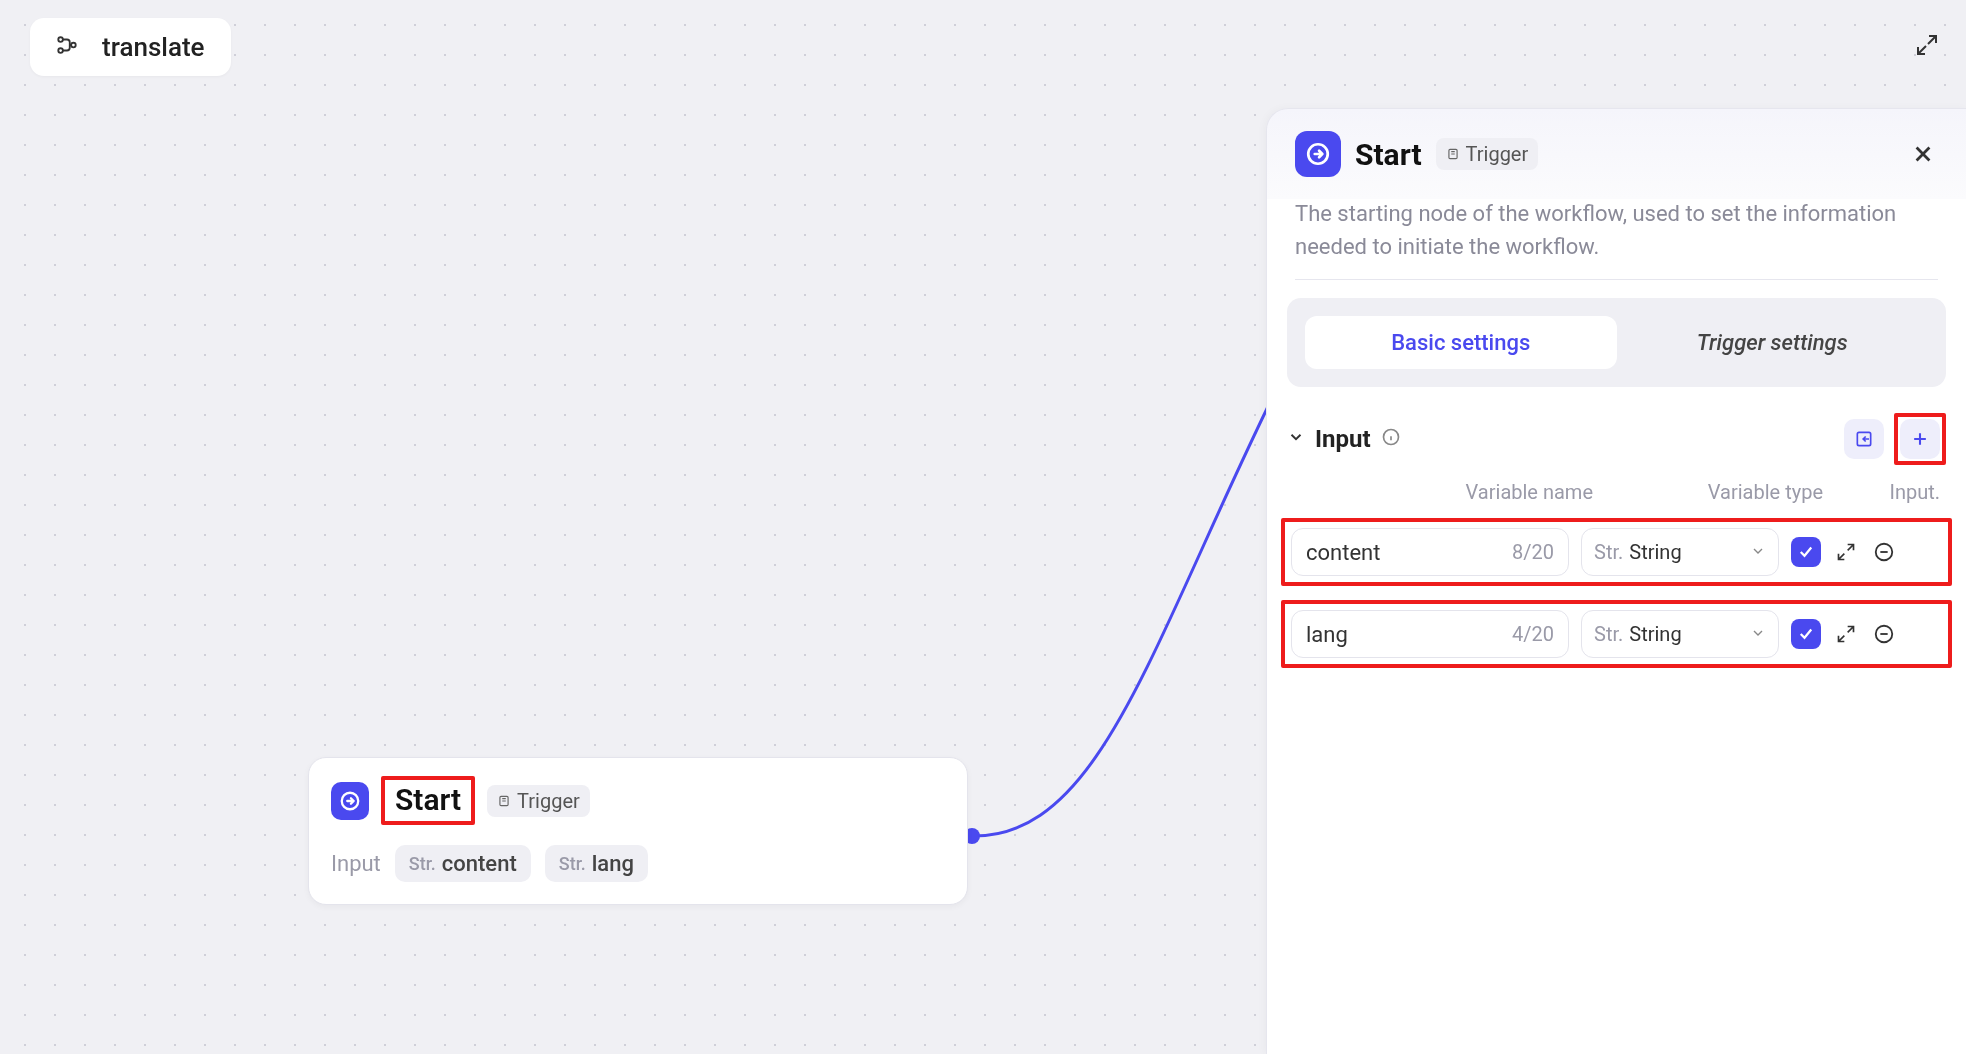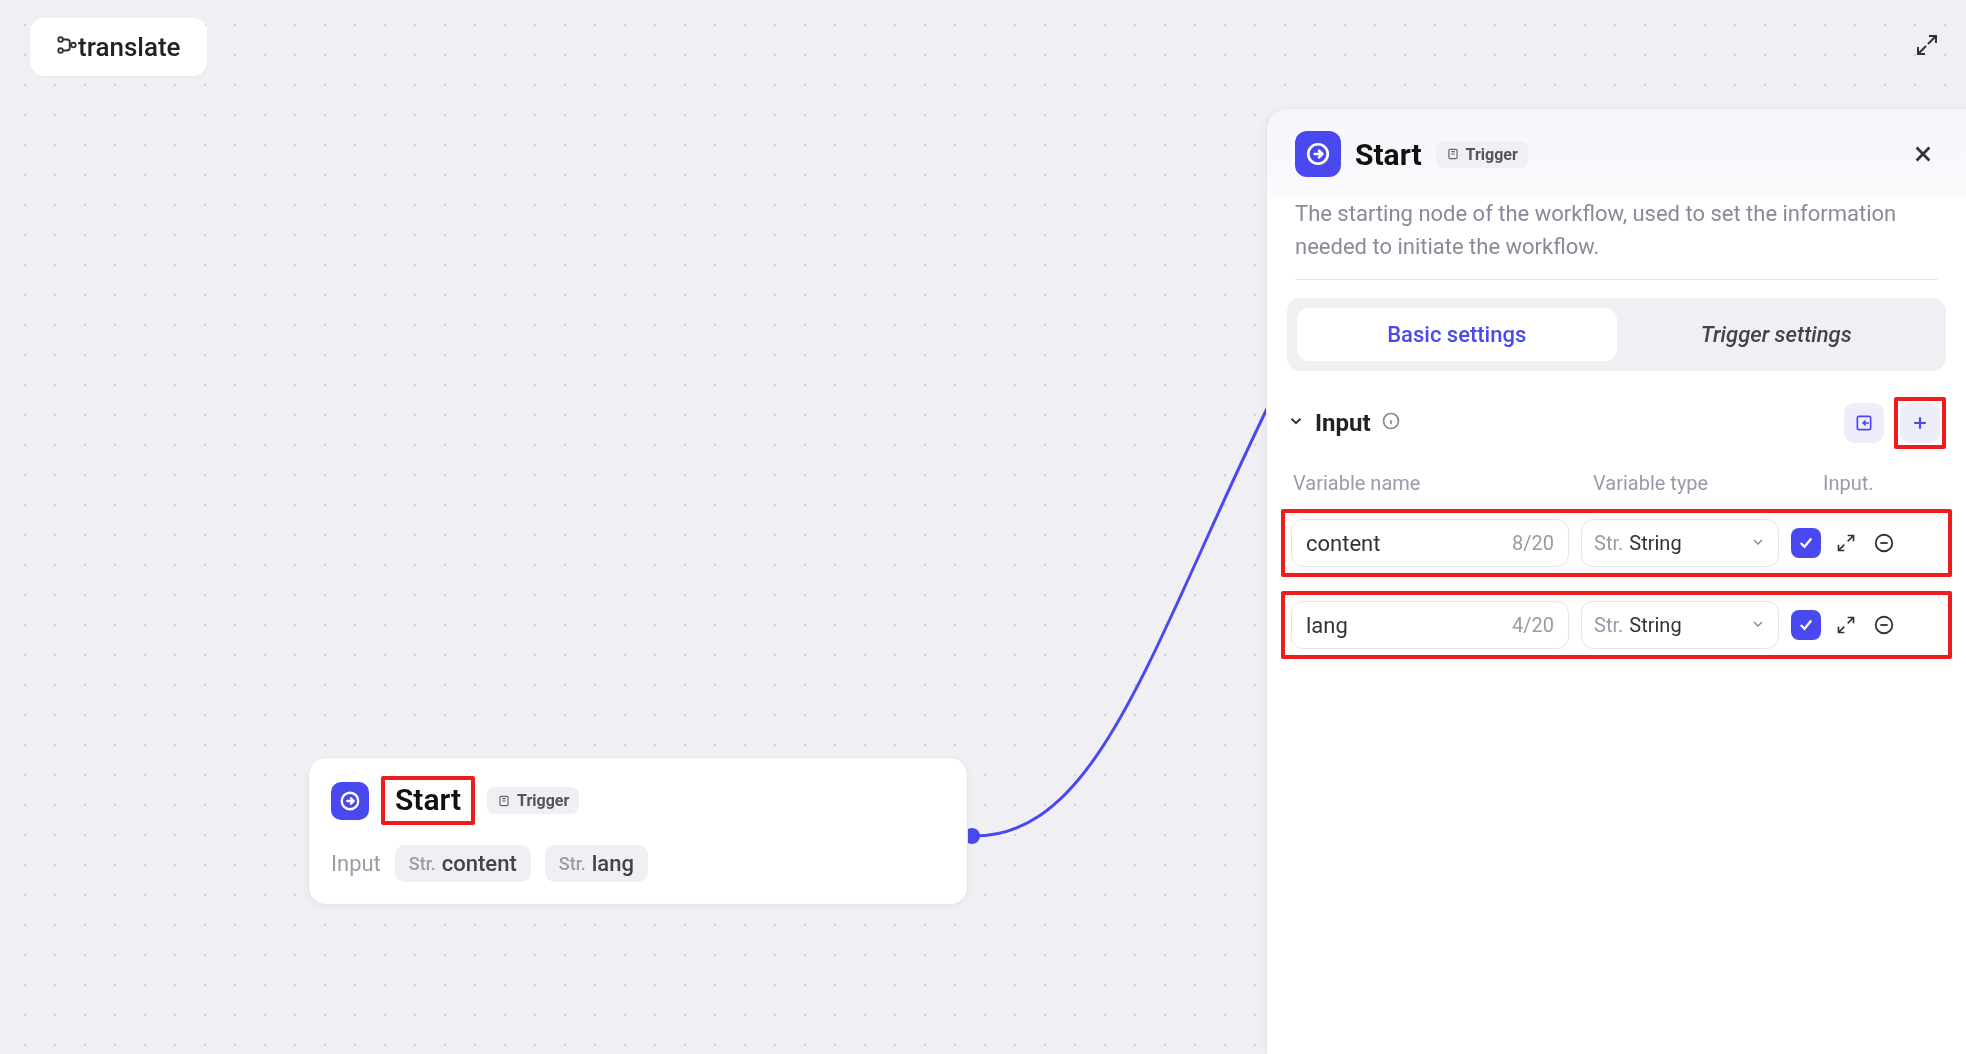--- a/index.html
+++ b/index.html
@@ -24,21 +24,21 @@
 
 .title-pill {
   position: absolute;
   top: 18px;
   left: 30px;
   background: #fff;
   border-radius: 14px;
   padding: 14px 26px;
   display: flex;
   align-items: center;
-  gap: 0;
+  gap: 24px;
   box-shadow: 0 1px 3px rgba(0,0,0,0.04);
 }
 .title-pill .icon svg { width: 22px; height: 22px; }
 .title-pill .label { font-size: 26px; color: #222; font-weight: 500; }
 
 
 .fullscreen-btn {
   position: absolute;
   top: 30px;
   right: 24px;
@@ -84,23 +84,23 @@
   border-radius: 2px;
 }
 .node-title { font-size: 30px; font-weight: 600; color: #111; }
 .trigger-badge {
   background: #efeff4;
   border-radius: 8px;
   padding: 4px 10px;
   display: flex;
   align-items: center;
   gap: 6px;
-  font-size: 16px;
+  font-size: 20px;
   color: #555;
-  font-weight: 700;
+  font-weight: 400;
 }
 .trigger-badge svg { width: 14px; height: 14px; }
 
 .node-body {
   margin-top: 20px;
   display: flex;
   align-items: center;
   gap: 14px;
 }
 .node-body .lbl { font-size: 22px; color: #9a9aa8; }
@@ -185,21 +185,21 @@
   line-height: 1.5;
   color: #8a8a98;
   padding-bottom: 16px;
   border-bottom: 1px solid #e6e6ee;
 }
 
 .tabs-row {
   margin: 18px 20px 8px 20px;
   background: #efeff4;
   border-radius: 14px;
-  padding: 10px;
+  padding: 18px;
   display: flex;
 }
 .tab-btn {
   flex: 1;
   text-align: center;
   padding: 14px 0;
   border-radius: 12px;
   font-size: 22px;
   font-weight: 500;
   cursor: pointer;
@@ -244,25 +244,26 @@
   border-radius: 10px;
   background: #eeeefb;
   display: flex;
   align-items: center;
   justify-content: center;
   cursor: pointer;
 }
 .add-btn svg { width: 20px; height: 20px; stroke: #4a49ef; stroke-width: 2.5; }
 
 .table-head {
-  margin: 22px 20px 0 20px;
+  margin: 15px 20px 0 20px;
   display: flex;
   font-size: 20px;
   color: #9a9aa8;
   padding: 0 6px;
+  text-align: right;
 }
 .table-head .c-name { flex: 0 0 300px; }
 .table-head .c-type { flex: 0 0 230px; }
 .table-head .c-nec { flex: 1; }
 
 .input-row-wrap {
   margin: 14px 14px 0 14px;
   border: 4px solid #ee1c1c;
   padding: 6px;
   border-radius: 2px;

